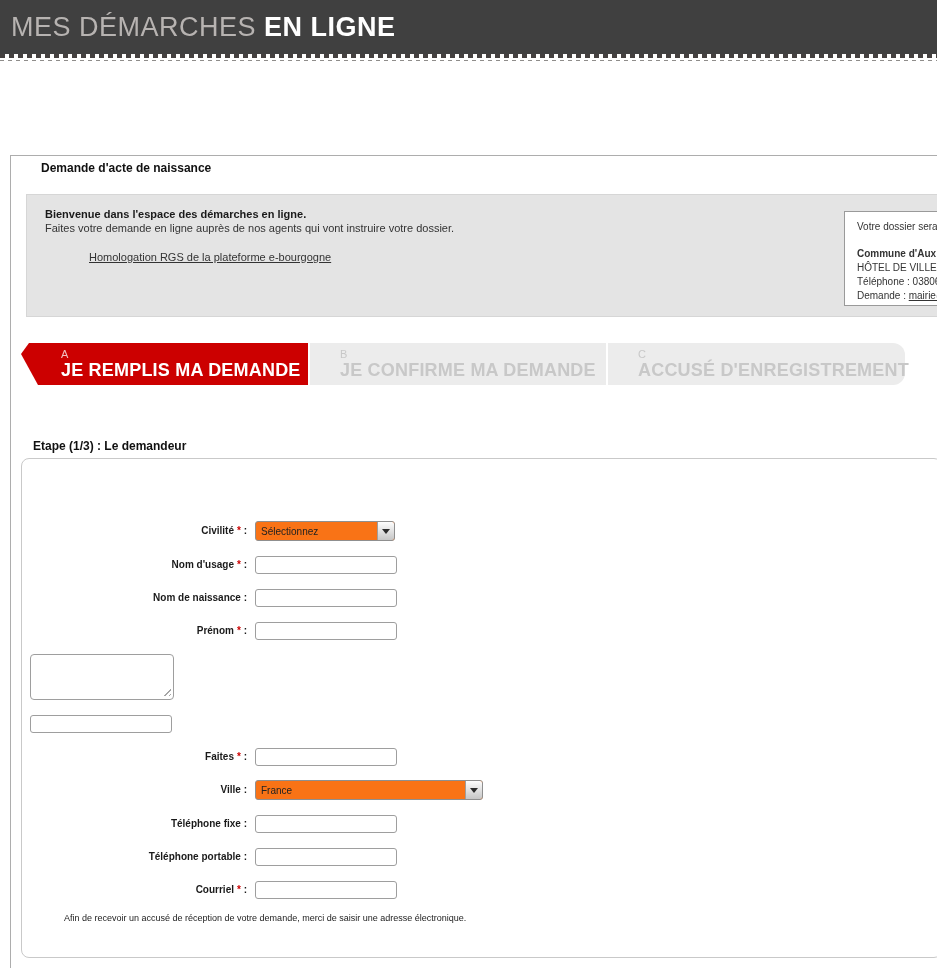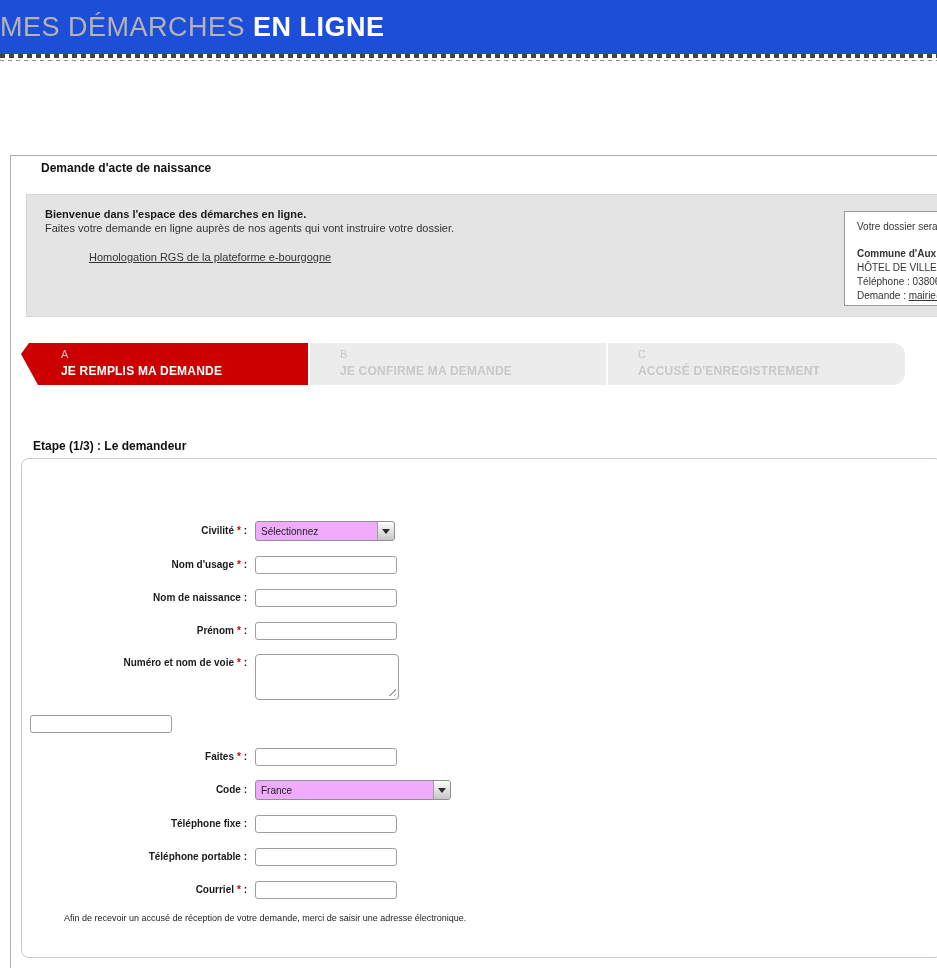--- a/index.html
+++ b/index.html
@@ -1,20 +1,20 @@
 <!DOCTYPE html>
 <html><head>
 <meta charset="utf-8">
 <style>
   * { margin:0; padding:0; box-sizing:border-box; }
   html,body { width:937px; height:968px; overflow:hidden; background:#fff;
               font-family:"Liberation Sans", sans-serif; position:relative; }
 
   
-  .site-header { height:54px; background:#1d4ed8; display:flex; align-items:center; }
+  .site-header { height:54px; background:#404040; display:flex; align-items:center; padding-left:11px; }
   .brand { font-size:27px; letter-spacing:.5px; color:#b7b3b1; white-space:nowrap; }
   .brand .bold { color:#ffffff; font-weight:bold; }
   .perf-a { height:4px; background:repeating-linear-gradient(90deg,#454140 0 5px,transparent 5px 9px); }
   .perf-gap { height:2px; }
   .perf-b { height:1px; background:repeating-linear-gradient(90deg,#8f8d8b 0 4px,transparent 4px 8px); }
 
   
   .main-box { position:absolute; top:155px; left:10px; width:940px; height:825px;
               border:1px solid #adadad; background:#fff; }
   .page-title { position:absolute; top:5px; left:10px; font-size:12px; font-weight:bold; color:#111;margin-left:20px; }
@@ -31,40 +31,40 @@
   .dossier-box { position:absolute; top:55px; left:833px; width:172px; height:95px;
                  background:#fff; border:1px solid #9a9a9a; padding:8px 0 0 12px;
                  font-size:10px; line-height:14px; color:#333; white-space:nowrap; }
   .dossier-commune { font-weight:bold; margin-top:13px; }
   .dossier-email-link { text-decoration:underline; cursor:pointer; }
 
   
   .steps-bar { position:absolute; top:187px; left:10px; display:flex; gap:2px; }
   .step { height:42px; background:#ececec; color:#c8c8c8; padding:5px 0 0 30px; width:296px; }
   .step .letter { display:block; font-size:11px; line-height:13px; }
-  .step .label { font-size:12px; font-weight:bold; letter-spacing:.2px; line-height:18px; white-space:nowrap; }
+  .step .label { font-size:18px; font-weight:bold; letter-spacing:.2px; line-height:18px; white-space:nowrap; }
   .step.active { background:#cc0000; color:#fff; width:287px; padding-left:40px;
                  clip-path:polygon(8px 0, 100% 0, 100% 100%, 17px 100%, 0 26%); }
   .step.active .letter { color:rgba(255,255,255,.75); }
   .step.last { border-radius:0 12px 12px 0; width:297px; }
 
   
   .etape-title { position:absolute; top:283px; left:22px; font-size:12px; font-weight:bold; color:#111; }
   .form-box { position:absolute; top:302px; left:10px; width:921px; height:500px;
               border:1px solid #c9c9c9; border-radius:8px; background:#fff; padding-top:62px; }
   .form-row { display:flex; align-items:center; margin-bottom:14px; }
   .form-row.row-textarea { align-items:flex-start; }
   .field-label-col { width:225px; flex:none; text-align:right; font-size:10px; font-weight:bold; color:#1a1a1a; line-height:18px; }
   .req { color:#cc0000; margin-left:3px; }
   .field-control { margin-left:8px; }
   input[type=text] { width:142px; height:18px; border:1px solid #9e9e9e; border-radius:3px;
                      padding:0 3px; font:11px "Liberation Sans",sans-serif; }
   .select { display:flex; width:140px; height:20px; border:1px solid #8f8f8f; border-radius:3px;
-            background:#f0abfc; overflow:hidden; cursor:default; }
-  .select.wide { width:196px; }
+            background:#f97316; overflow:hidden; cursor:default; }
+  .select.wide { width:228px; }
   .sel-value { flex:1; font-size:10px; padding:4px 0 0 5px; color:#222; white-space:nowrap; overflow:hidden; }
   .sel-btn { width:17px; flex:none; border-left:1px solid #9e9e9e;
              background:linear-gradient(#fdfdfd,#c6c6c6); display:flex; align-items:center; justify-content:center; }
   .arrow { width:0; height:0; border-left:4px solid transparent; border-right:4px solid transparent; border-top:5px solid #2b2b2b; }
   .ta-wrap { position:relative; }
   textarea { width:144px; height:46px; border:1px solid #9e9e9e; border-radius:4px; resize:none;
              font:11px "Liberation Sans",sans-serif; padding:2px 4px; display:block; }
   .grip { position:absolute; right:3px; bottom:4px; width:8px; height:8px;
           background:repeating-linear-gradient(-45deg,transparent 0 1px,#a5a5a5 1px 2px,transparent 2px 3px);
           clip-path:polygon(100% 0,100% 100%,0 100%); }
@@ -133,37 +133,36 @@
   </div>
         <div class="form-row">
     <div class="field-label-col"><span>Nom de naissance</span><span> :</span></div>
     <div class="field-control"><input type="text" style=""></div>
   </div>
         <div class="form-row">
     <div class="field-label-col"><span>Prénom</span><span class="req">*</span><span> :</span></div>
     <div class="field-control"><input type="text" style=""></div>
   </div>
         <div class="form-row row-textarea">
-    <div class="field-label-col"><span>Numéro et nom de voie</span><span class="req">*</span><span> :</span></div>
     <div class="field-control">
             <div class="ta-wrap">
               <textarea style=""></textarea>
               <span class="grip"></span>
             </div>
           </div>
   </div>
         <div class="form-row">
     <div class="field-control"><input type="text" style=""></div>
   </div>
         <div class="form-row">
     <div class="field-label-col"><span>Faites</span><span class="req">*</span><span> :</span></div>
     <div class="field-control"><input type="text" style=""></div>
   </div>
         <div class="form-row">
-    <div class="field-label-col"><span>Code</span><span> :</span></div>
+    <div class="field-label-col"><span>Ville</span><span> :</span></div>
     <div class="field-control">
             <div class="select wide">
               <span class="sel-value">France</span>
               <span class="sel-btn">
                 <span class="arrow"></span>
               </span>
             </div>
           </div>
   </div>
         <div class="form-row">

